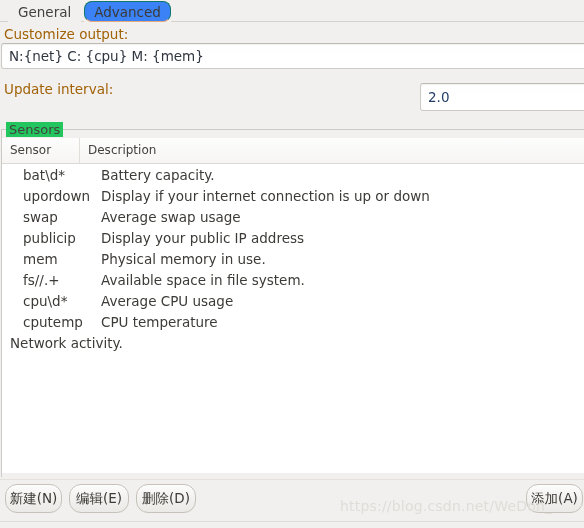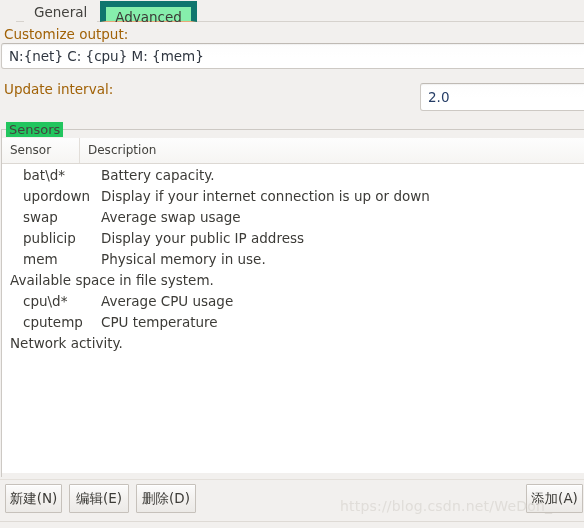--- a/index.html
+++ b/index.html
@@ -25,44 +25,43 @@
   
   .tabbar {
     position: absolute;
     left: 0; top: 0;
     width: 584px;
     height: 22px;
     background: #f2f0ee;
     display: flex;
     align-items: flex-end;
     box-sizing: border-box;
-    padding-left: 16px;
   }
   .tab {
     height: 21px;
     line-height: 20px;
     padding: 0 9px 0 9px;
     font-size: 13.5px;
     color: #43423e;
     box-sizing: border-box;
     border: 1px solid transparent;
     border-bottom: none;
     border-radius: 4px 4px 0 0;
     white-space: nowrap;
     cursor: default;
   }
   .tab.inactive {
     background: #f2f0ee;
     border-color: transparent;
   }
   .tab.active {
-    background: #86efac;
-    border: 6px solid #0f766e;
+    background: #3b82f6;
+    border: 1px solid #0f766e;
     border-bottom: 1px solid #e8a878;
-    border-radius: 0;
+    border-radius: 8px;
     color: #3b3a36;
     margin-bottom: 0px;
   }
   .tab-filler {
     flex: 1;
     height: 21px;
     border-bottom: 1px solid #d6d2cd;
   }
   .tab-gap {
     width: 3px;
@@ -183,21 +182,21 @@
     left: 0; top: 479px;
     width: 584px; height: 49px;
     background: #f2f0ee;
     border-top: 1px solid #e4e0db;
   }
   .btn {
     position: absolute;
     box-sizing: border-box;
     background: linear-gradient(to bottom, #fcfcfc 0%, #f3f1ef 50%, #eceae7 100%);
     border: 1px solid #c6c1bb;
-    border-radius: 1px;
+    border-radius: 12px;
     font-size: 13.5px;
     color: #3c3b37;
     display: flex;
     align-items: center;
     justify-content: center;
     white-space: nowrap;
     cursor: default;
     box-shadow: 0 1px 0 rgba(255,255,255,0.85) inset;
   }
   #btn-new    { left: 5px;   top: 484px; width: 57px; height: 29px; }
@@ -273,20 +272,21 @@
         </div>
         <div class="row">
           <div class="cell sensor">publicip</div>
           <div class="cell desc">Display your public IP address</div>
         </div>
         <div class="row">
           <div class="cell sensor">mem</div>
           <div class="cell desc">Physical memory in use.</div>
         </div>
         <div class="row">
+          <div class="cell sensor">fs//.+</div>
           <div class="cell desc">Available space in file system.</div>
         </div>
         <div class="row">
           <div class="cell sensor">cpu\d*</div>
           <div class="cell desc">Average CPU usage</div>
         </div>
         <div class="row">
           <div class="cell sensor">cputemp</div>
           <div class="cell desc">CPU temperature</div>
         </div>

